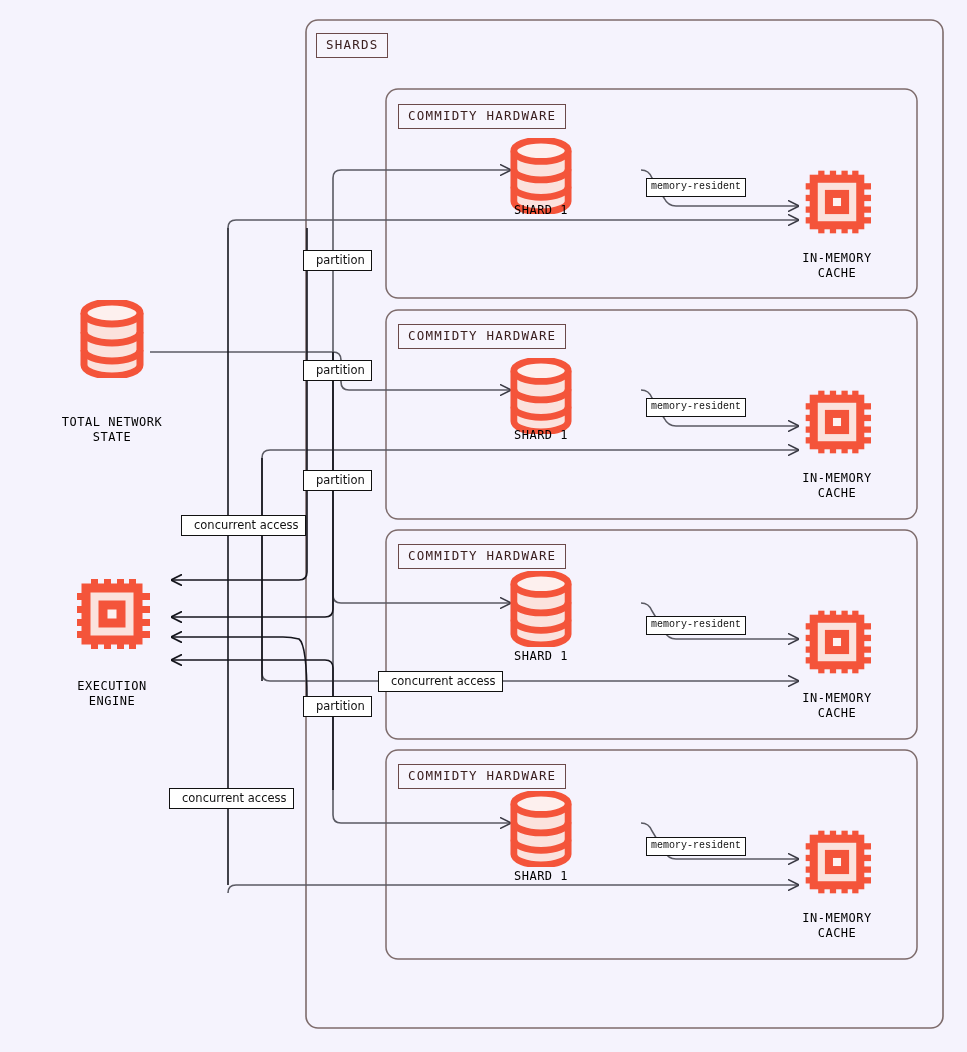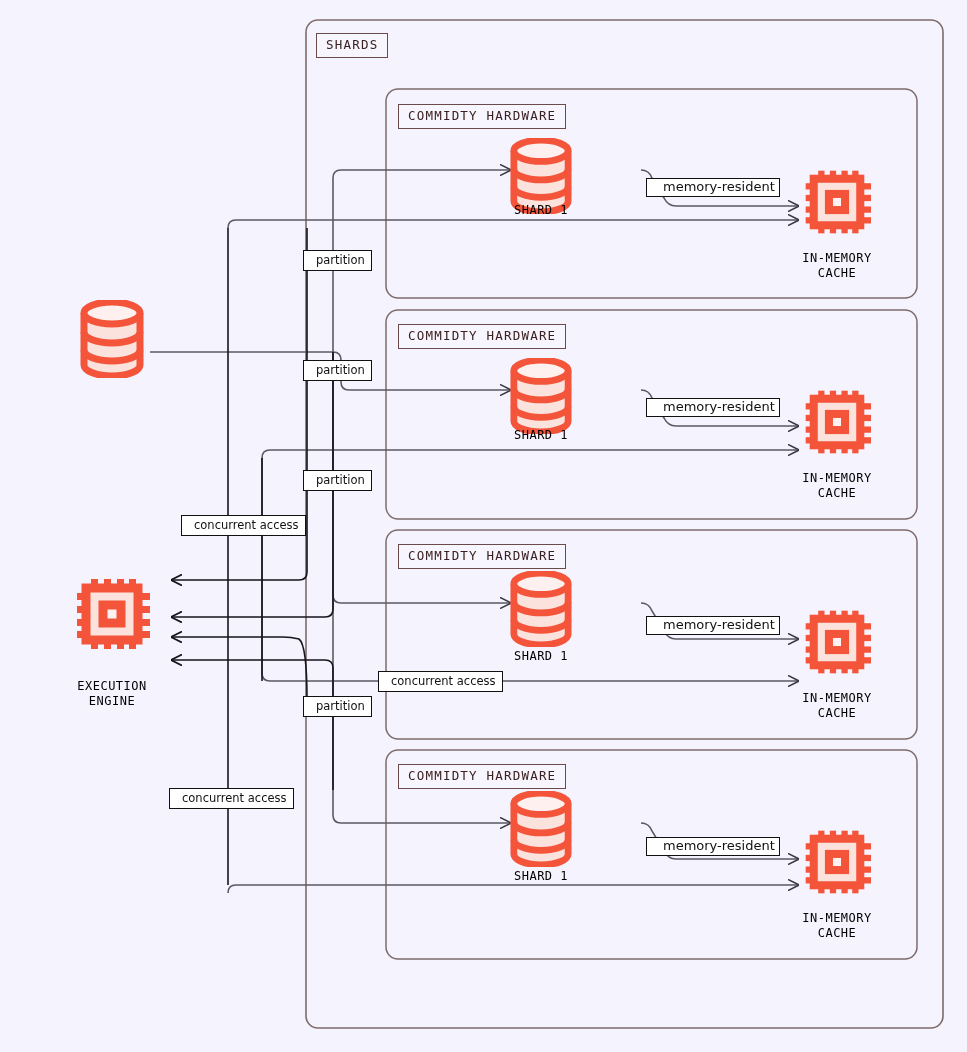--- a/index.html
+++ b/index.html
@@ -18,21 +18,21 @@
     white-space:pre-line;
   }
   .edge-label{
     position:absolute;
     background:#ffffff;border:1.6px solid #111111;
     font-family:"DejaVu Sans", sans-serif;
     font-size:11.5px;color:#111;
     padding:2px 6px 3px 12px;
     white-space:nowrap;line-height:14px;
   }
-  .edge-label.small{font-size:13px;padding:1px 4px 2px 16px;border-width:1.3px;}
+  .edge-label.small{font-size:10px;padding:1px 4px 2px 4px;border-width:1.3px;font-family:Liberation Mono, monospace;}
   .group-title{
     position:absolute;
     background:#f7f5fd;border:1.3px solid #6b4a4a;
     font-family:"DejaVu Sans Mono", monospace;
     font-size:12.5px;color:#3b2020;letter-spacing:1.2px;
     padding:3px 9px 4px 9px;white-space:nowrap;line-height:16px;
   }
 </style>
 </head>
 <body>
@@ -134,20 +134,22 @@
     <use href="#cpu" x="803" y="828" width="68" height="68"></use>
   </svg>
 
   <div class="group-title" style="left:316px;top:33px;">SHARDS</div>
 
   <div class="group-title" style="left:398px;top:104px;">COMMIDTY HARDWARE</div>
   <div class="group-title" style="left:398px;top:324px;">COMMIDTY HARDWARE</div>
   <div class="group-title" style="left:398px;top:544px;">COMMIDTY HARDWARE</div>
   <div class="group-title" style="left:398px;top:764px;">COMMIDTY HARDWARE</div>
 
+  <div class="node-label" style="left:32px;top:415px;width:160px;">TOTAL NETWORK
+STATE</div>
   <div class="node-label" style="left:32px;top:679px;width:160px;">EXECUTION
 ENGINE</div>
 
   <div class="node-label" style="left:461px;top:203px;width:160px;">SHARD 1</div>
   <div class="node-label" style="left:461px;top:428px;width:160px;">SHARD 1</div>
   <div class="node-label" style="left:461px;top:649px;width:160px;">SHARD 1</div>
   <div class="node-label" style="left:461px;top:869px;width:160px;">SHARD 1</div>
 
   <div class="node-label" style="left:757px;top:251px;width:160px;">IN-MEMORY
 CACHE</div>

